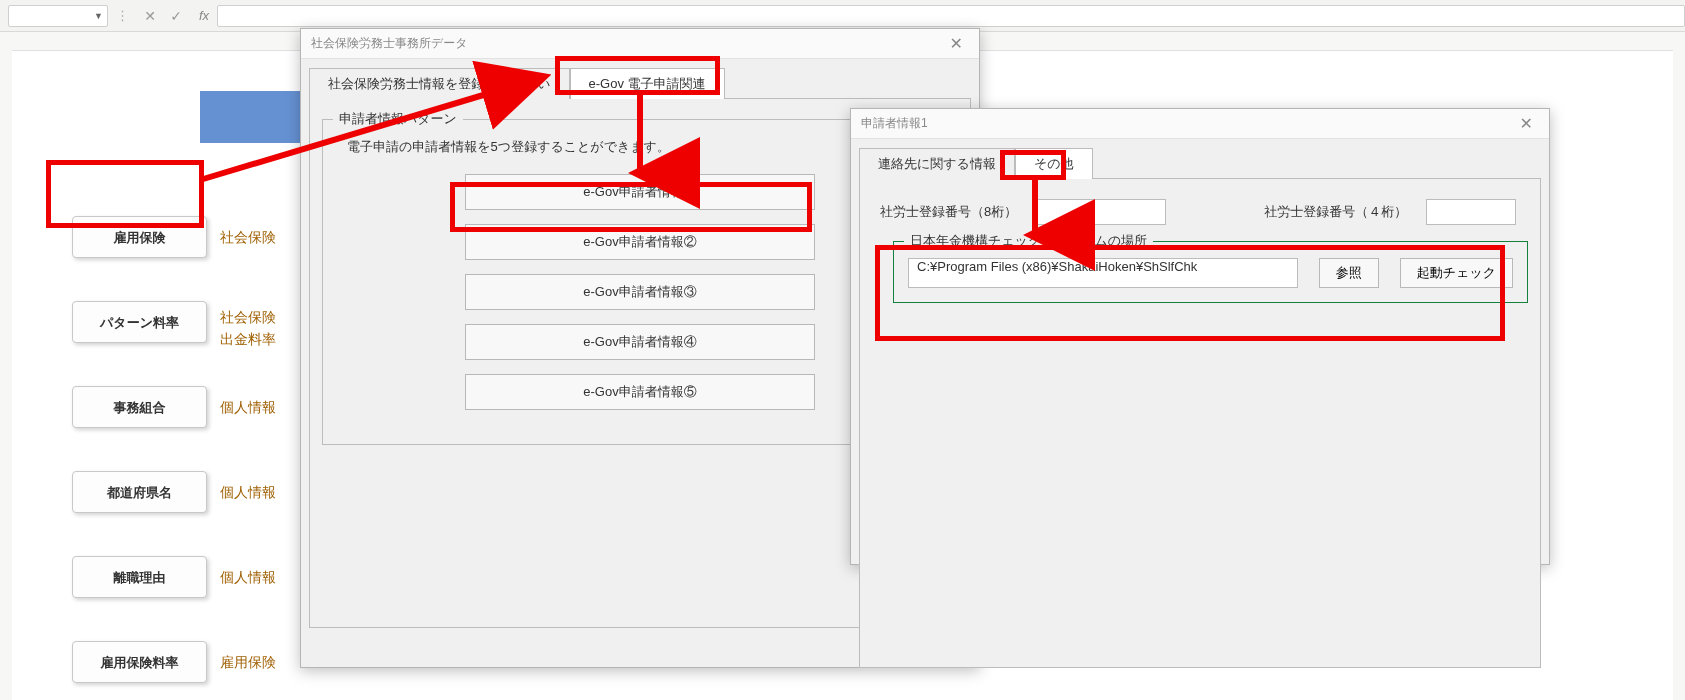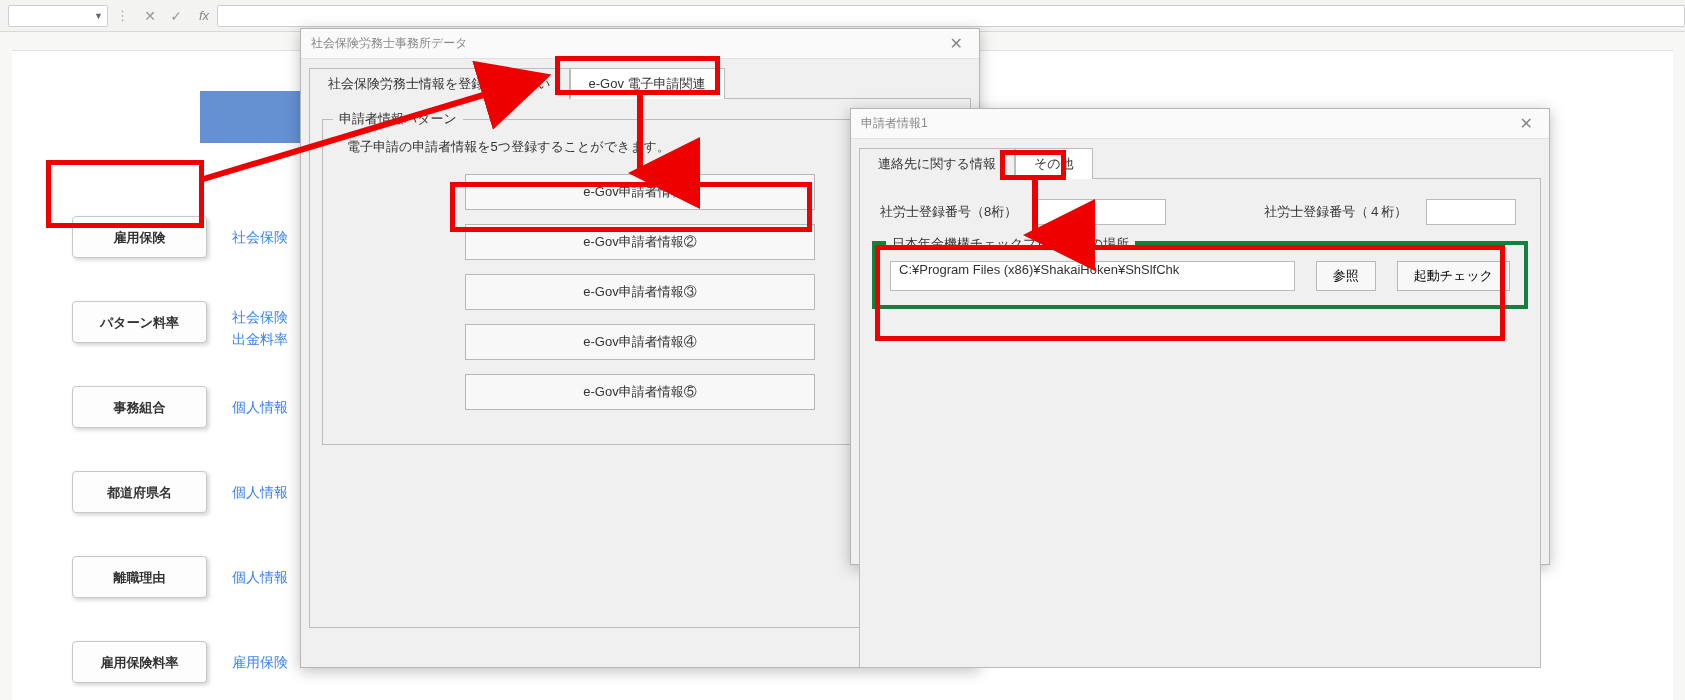--- a/index.html
+++ b/index.html
@@ -69,23 +69,23 @@
     border-radius: 4px;
     text-align: center;
     line-height: 42px;
     font-weight: bold;
     margin-bottom: 43px;
     box-shadow: 2px 2px 4px rgba(0,0,0,0.18);
     cursor: pointer;
   }
   .side-desc {
     position: absolute;
-    left: 160px;
+    left: 148px;
     font-size: 14px;
-    color: #3b82f6;
+    color: #a16207;
     white-space: nowrap;
   }
   
   .hl {
     position: absolute;
     border: 5px solid #ee0000;
     pointer-events: none;
     z-index: 99;
   }
   .arrow {
@@ -158,24 +158,25 @@
     margin: 8px 0 16px 8px;
   }
   .field-row label { font-size: 13px; white-space: nowrap; }
   .txt {
     border: 1px solid #bcbcbc; background: #fff;
     height: 26px; padding: 0 6px; font-size: 12px;
   }
   .txt8 { width: 130px; }
   .txt4 { width: 90px; }
   .group2 {
-    border: 4px solid #15803d;
+    border: 1px solid #15803d;
     padding: 16px 14px 14px 14px;
     position: relative;
     margin-top: 10px;
+    margin-left: 21px;
   }
   .group2 > .legend {
     position: absolute; top: -10px; left: 10px;
     background: #f0f0f0; padding: 0 6px; font-size: 13px;
   }
   .pathrow { display: flex; align-items: center; gap: 21px; }
   .pathrow .path-input {
     flex: 1; border: 1px solid #bcbcbc; background: #fff;
     height: 30px; padding: 0 8px; font-size: 13px;
     white-space: nowrap; overflow: hidden; text-overflow: ellipsis;

